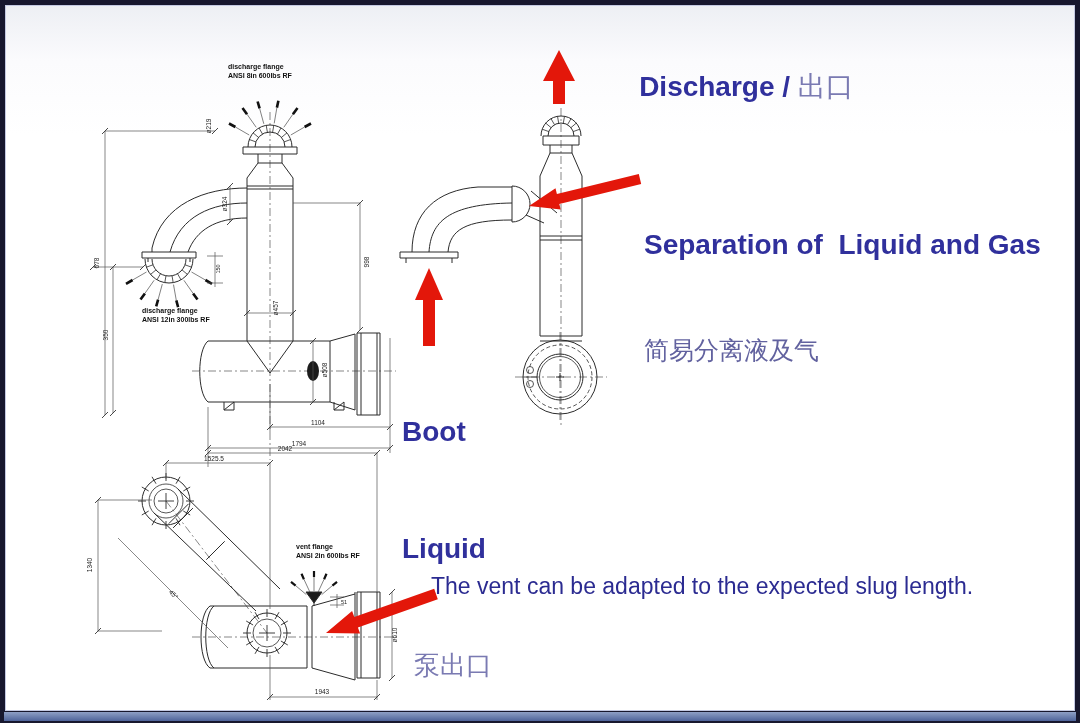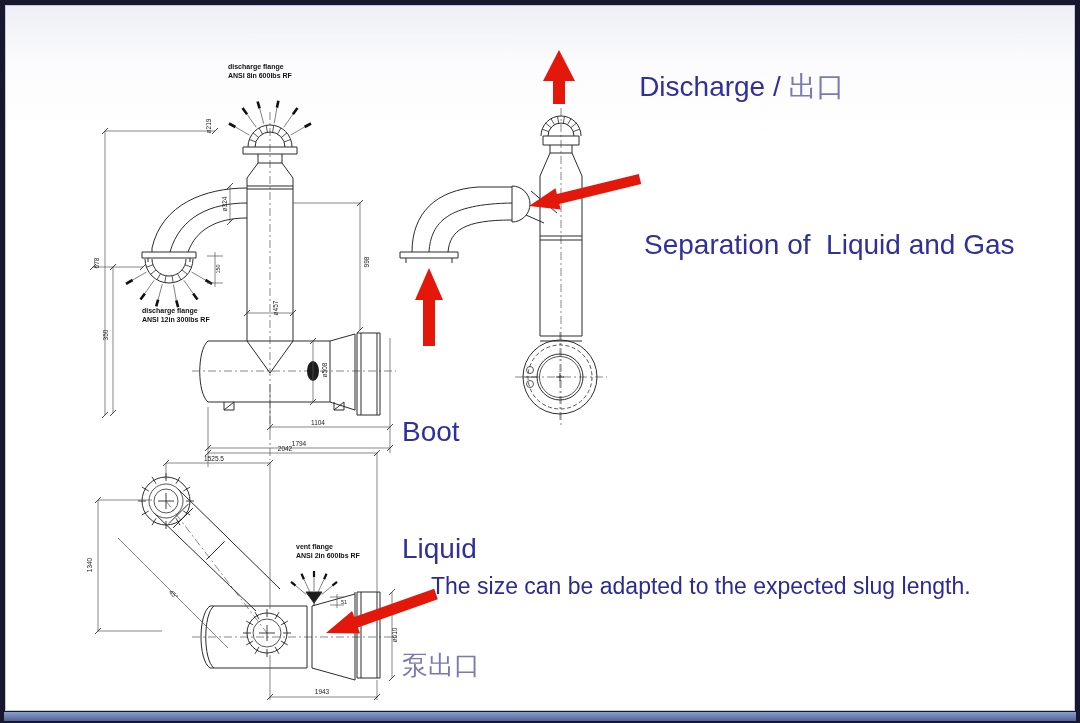--- a/index.html
+++ b/index.html
@@ -7,27 +7,27 @@
          font-family:"Liberation Sans",sans-serif;background:#17172e;}
   .content{position:absolute;left:5px;top:5px;right:5px;bottom:12px;
            background:linear-gradient(180deg,#edeff4 0px,#fbfbfd 55px,#ffffff 130px);
            border:1px solid #c4c9e2;box-sizing:border-box;}
   .bottom-bar{position:absolute;left:4px;right:4px;bottom:2px;height:9px;
               background:linear-gradient(180deg,#8e9fc6,#4e639a);}
   .abs{position:absolute;}
   .title{left:33px;top:14px;font-size:31px;font-weight:bold;color:#2c2190;
          letter-spacing:-0.5px;white-space:pre;}
   .callout{white-space:pre;}
-  .en{color:#30309c;}
+  .en{color:#30309c;font-weight:bold;}
   .zh{color:#7a7ab2;margin-top:32px;}
   .discharge{left:608px;top:36px;font-size:28px;}
   .separation{left:644px;top:160px;font-size:28px;line-height:34px;}
   .separation .zh-line{font-size:25px;color:#62629f;margin-top:3px;}
   .pump{left:402px;top:334px;font-size:28px;line-height:39px;}
-  .pump .zh-line{font-size:26px;color:#7a7ab2;}
+  .pump .zh-line{font-size:26px;color:#7a7ab2;margin-left:12px;}
   .boot{left:431px;top:509px;font-size:23px;line-height:31px;color:#2b2b91;}
   .boot .zh{color:#4a4aa4;}
   svg text{font-family:"Liberation Sans",sans-serif;}
   .dim{font-size:6.5px;fill:#222;}
   .dim-s{font-size:5.5px;fill:#222;}
   .tl{font-size:7px;font-weight:bold;fill:#111;}
 </style>
 </head>
 <body>
 
@@ -143,29 +143,30 @@
     </g>
   </svg>
 
 
   <div class="abs callout discharge">
     <span class="en">Discharge / </span><span class="zh">出口</span>
   </div>
 
   <div class="abs callout separation">
     <div class="en">Separation of  Liquid and Gas</div>
+    <div class="zh-line">简易分离液及气</div>
   </div>
 
   <div class="abs callout pump">
     <div class="en">Boot</div>
     <div class="en">Liquid</div>
     <div class="zh-line">泵出口</div>
   </div>
 
   <div class="abs callout boot">
-    <div>The size can be adapted to the expected slug length.</div>
+    <div>The vent can be adapted to the expected slug length.</div>
     
     
     
   </div>
 
   <div class="bottom-bar"></div>
 </div>
 
 </body></html>

